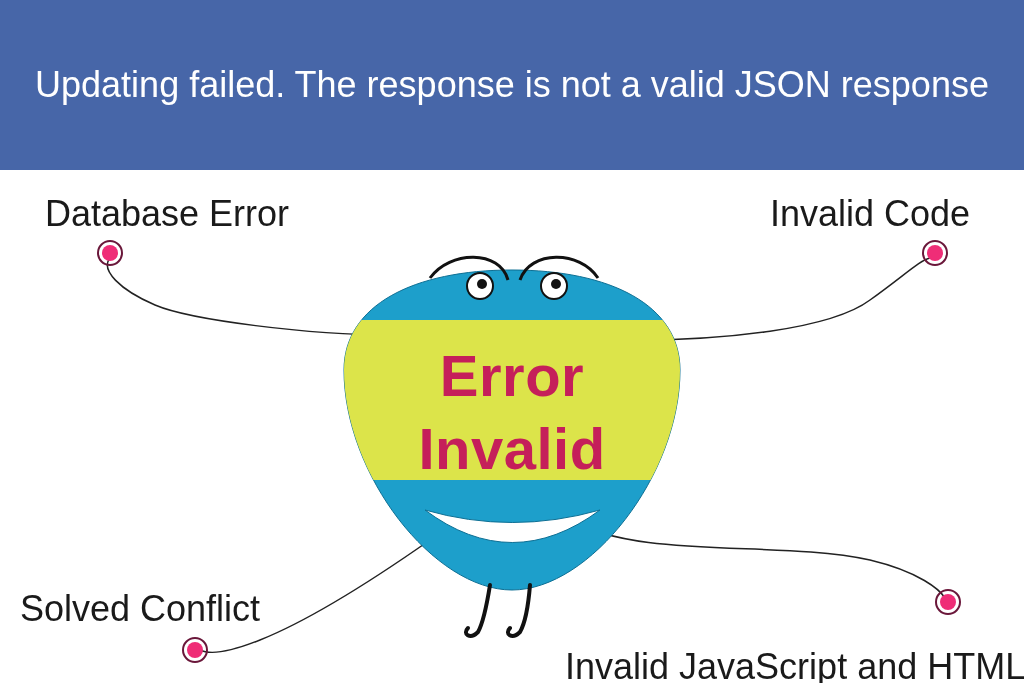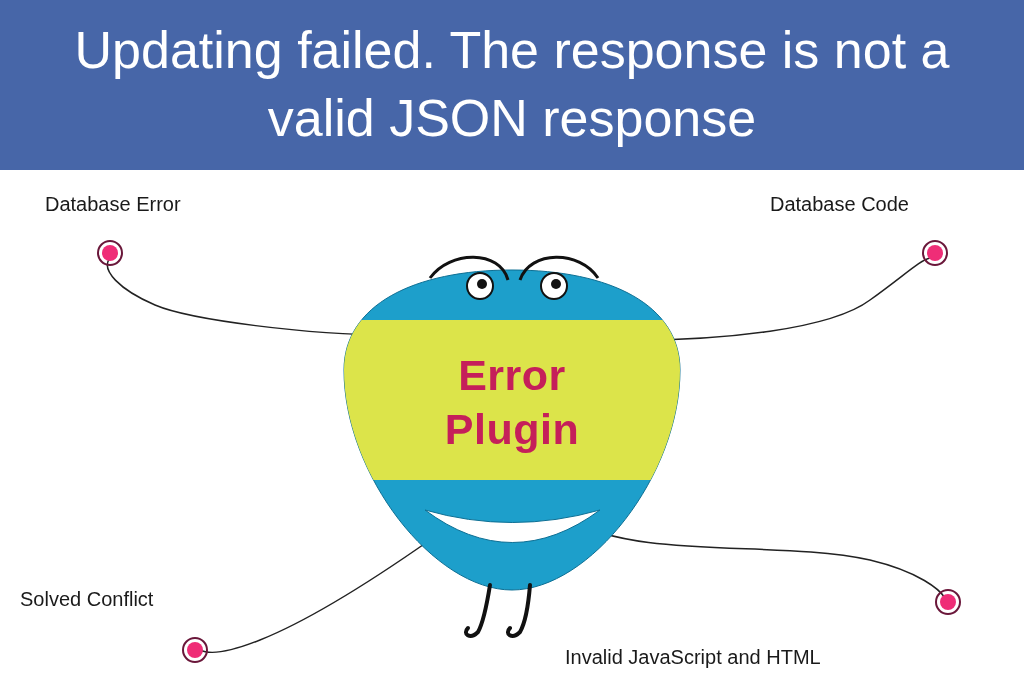--- a/index.html
+++ b/index.html
@@ -21,47 +21,46 @@
     top: 0;
     left: 0;
     width: 1024px;
     height: 170px;
     background: #4766a8;
     color: #ffffff;
     display: flex;
     align-items: center;
     justify-content: center;
     text-align: center;
-    font-size: 52px;
+    font-size: 36px;
     line-height: 1.3;
     font-weight: 400;
     padding: 0 15px;
     box-sizing: border-box;
   }
   svg.canvas {
     position: absolute;
     top: 0;
     left: 0;
   }
   .label {
     position: absolute;
-    font-size: 20px;
+    font-size: 36px;
     color: #1a1a1a;
     white-space: nowrap;
   }
   .belly-text {
     position: absolute;
-    font-size: 43px;
+    font-size: 58px;
     font-weight: 800;
     color: #c51f5a;
     line-height: 1.25;
     text-align: center;
     width: 200px;
     letter-spacing: 0.5px;
-    margin-top: 9px;
   }
 </style>
 </head>
 <body>
 
 <div class="page">
 
   <div class="header">
     <span>Updating failed. The response is not a valid JSON response</span>
   </div>
@@ -120,24 +119,24 @@
       <circle cx="195" cy="650" r="8" fill="#ef2d77"></circle>
     </g>
     <g>
       <circle cx="948" cy="602" r="12" fill="none" stroke="#6a173a" stroke-width="2"></circle>
       <circle cx="948" cy="602" r="8" fill="#ef2d77"></circle>
     </g>
   </svg>
 
   <div class="belly-text" style="left:412px; top:340px;">
     <span>Error</span><br>
-    <span>Plugin</span>
+    <span>Invalid</span>
   </div>
 
   <div class="label" style="left:45px; top:193px;">Database Error</div>
 
-  <div class="label" style="left:770px; top:193px;">Database Code</div>
+  <div class="label" style="left:770px; top:193px;">Invalid Code</div>
 
   <div class="label" style="left:20px; top:588px;">Solved Conflict</div>
 
   <div class="label" style="left:565px; top:646px;">Invalid JavaScript and HTML</div>
 
 </div>
 
 </body></html>

